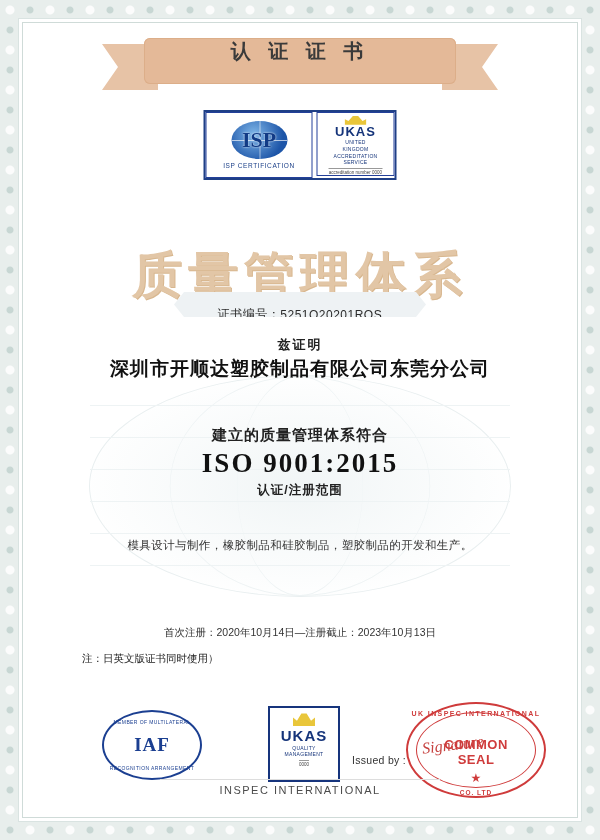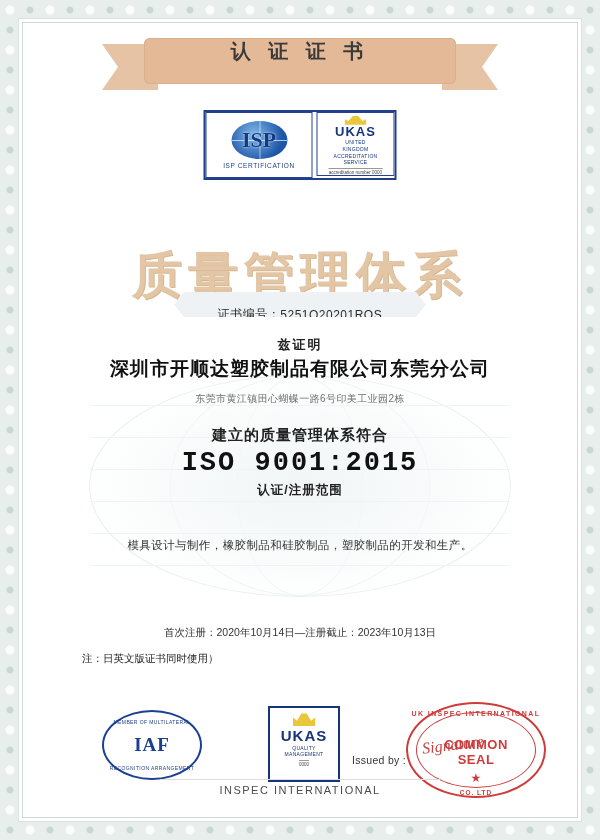--- a/index.html
+++ b/index.html
@@ -140,21 +140,21 @@
     display:flex;align-items:center;justify-content:center;
     clip-path:polygon(10px 0,calc(100% - 10px) 0,100% 50%,calc(100% - 10px) 100%,10px 100%,0 50%);
   }
   .num-bar span{font-size:12px;color:#2b2b2b;letter-spacing:.5px;margin-top:20px;}
 
   .line-center{position:absolute;left:0;right:0;text-align:center;color:#222;}
   .attest{top:306px;font-size:13px;font-weight:bold;letter-spacing:2px;}
   .company{top:326px;font-size:19px;font-weight:bold;letter-spacing:1px;color:#111;}
   .address{top:362px;font-size:10px;color:#6e6e6e;letter-spacing:.4px;}
   .established{top:396px;font-size:15px;font-weight:bold;color:#222;letter-spacing:1px;}
-  .standard{top:418px;font-size:27px;font-weight:bold;letter-spacing:2px;color:#111;font-family:Liberation Mono, monospace;}
+  .standard{top:418px;font-size:27px;font-weight:bold;letter-spacing:2px;color:#111;font-family:Liberation Serif, serif;}
   .scope-title{top:452px;font-size:12.5px;font-weight:bold;letter-spacing:1px;}
   .scope-text{top:508px;font-size:11.5px;color:#333;letter-spacing:.4px;}
 
   .dates{
     position:absolute;top:565px;left:0;right:0;text-align:center;
     font-size:14px;color:#111;letter-spacing:.3px;
   }
   .firstreg{
     position:absolute;top:596px;left:0;right:0;text-align:center;
     font-size:10.5px;color:#333;
@@ -277,21 +277,20 @@
 
     <div class="big-title">质量管理体系</div>
 
     <div class="num-bar">
       <span>证书编号：</span>
       <span>5251Q20201ROS</span>
     </div>
 
     <div class="line-center attest">兹证明</div>
     <div class="line-center company">深圳市开顺达塑胶制品有限公司东莞分公司</div>
-    <div class="line-center address">东莞市黄江镇田心蝴蝶一路6号印美工业园2栋</div>
     <div class="line-center established">建立的质量管理体系符合</div>
     <div class="line-center standard">ISO  9001:2015</div>
     <div class="line-center scope-title">认证/注册范围</div>
     <div class="line-center scope-text">模具设计与制作，橡胶制品和硅胶制品，塑胶制品的开发和生产。</div>
 
     <div class="firstreg">首次注册：2020年10月14日—注册截止：2023年10月13日</div>
 
     <div class="notes">
       <div>注：日英文版证书同时使用）</div>
     </div>

